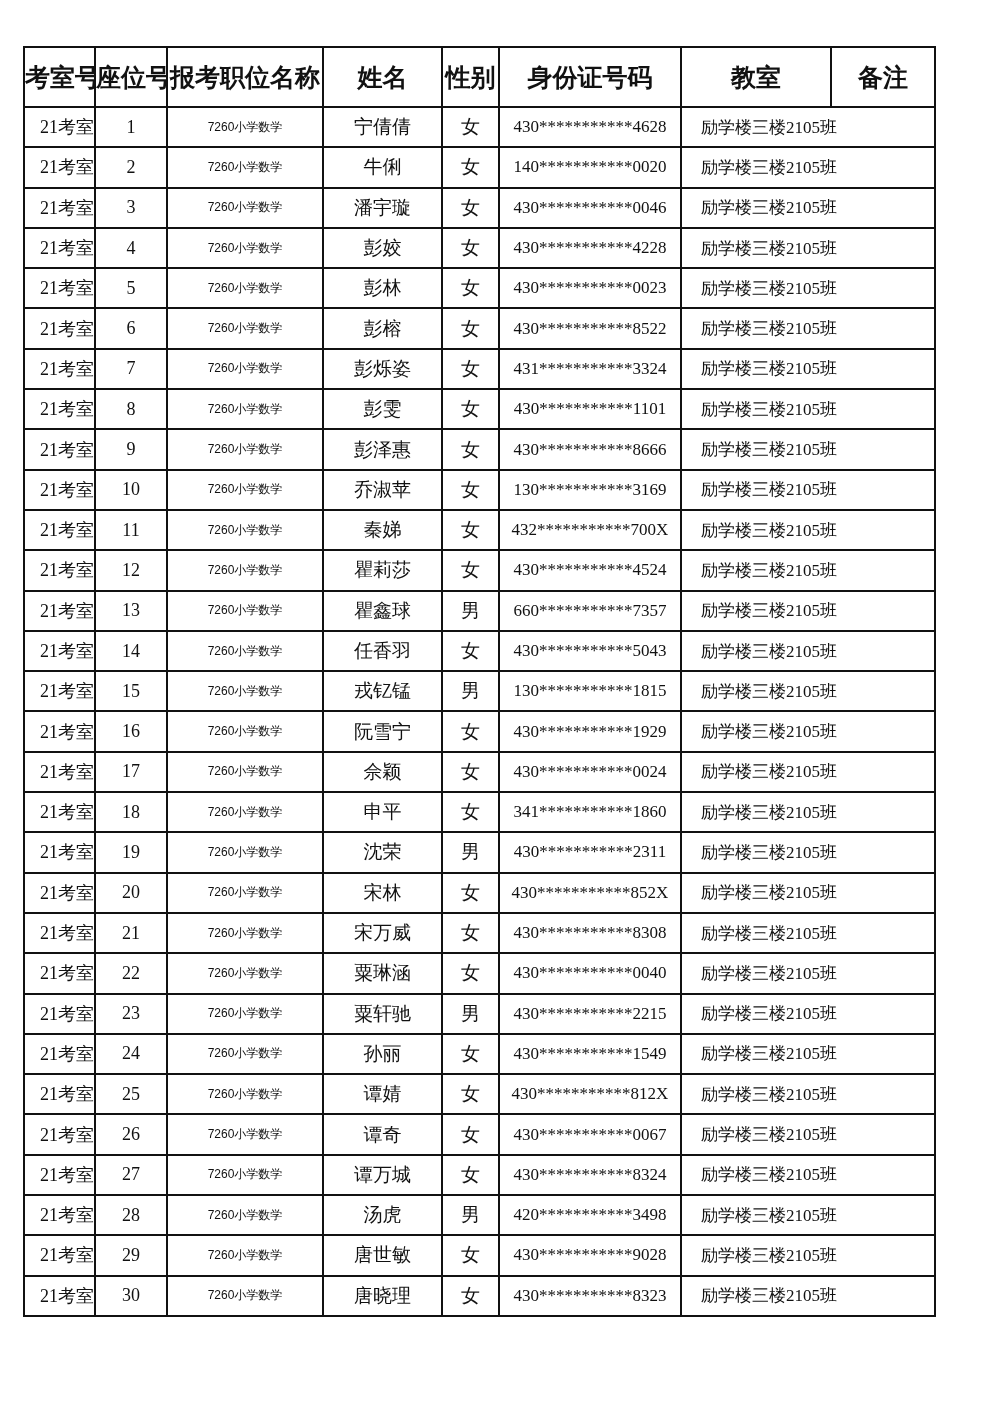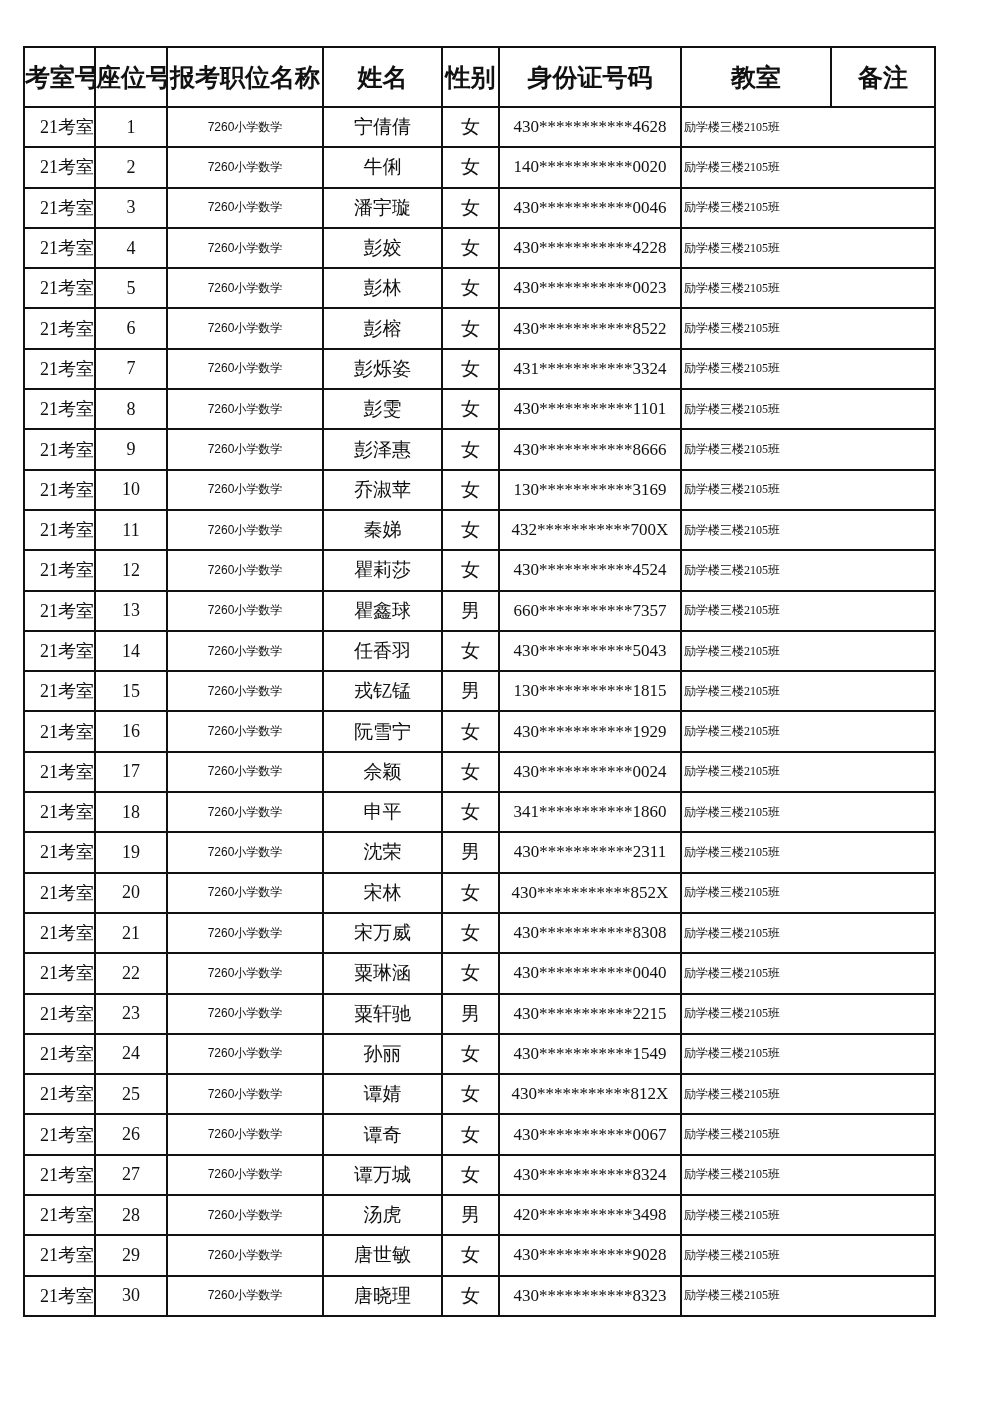--- a/index.html
+++ b/index.html
@@ -4,21 +4,21 @@
 <style>
   html, body { margin: 0; padding: 0; background: #ffffff; }
   body { width: 1000px; height: 1414px; position: relative; overflow: hidden; }
   .sheet { position: absolute; left: 23px; top: 46px; width: 911px; }
   table { border-collapse: collapse; table-layout: fixed; width: 911px; }
   th, td { border: 2px solid #111; padding: 0; text-align: center; color: #111; overflow: hidden; white-space: nowrap; }
   th { height: 58px; font-family: "DejaVu Sans", sans-serif; font-weight: bold; font-size: 25px; }
   td { height: 38.3px; font-family: "Liberation Serif", "DejaVu Serif", serif; font-size: 18px; }
   td.post { font-family: "Liberation Sans", "DejaVu Sans", sans-serif; font-size: 12px; }
   td.idno { font-size: 17px; letter-spacing: 0px; }
-  td.room { text-align: left; padding-left: 2px; font-size: 12px; }
+  td.room { text-align: left; padding-left: 19px; font-size: 17px; }
   td.name, td.gender { font-size: 19px; }
   td.exam { text-align: right; padding-left: 4px; font-size: 18px; }
 </style>
 </head>
 <body>
 
 <div class="sheet">
   <table>
     <colgroup>
       <col style="width:71px">

